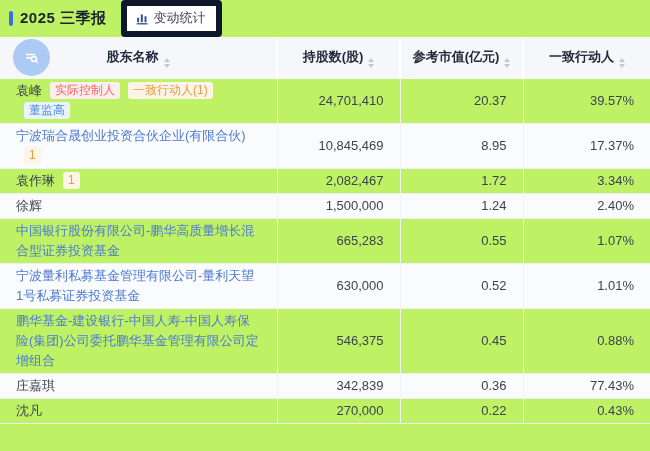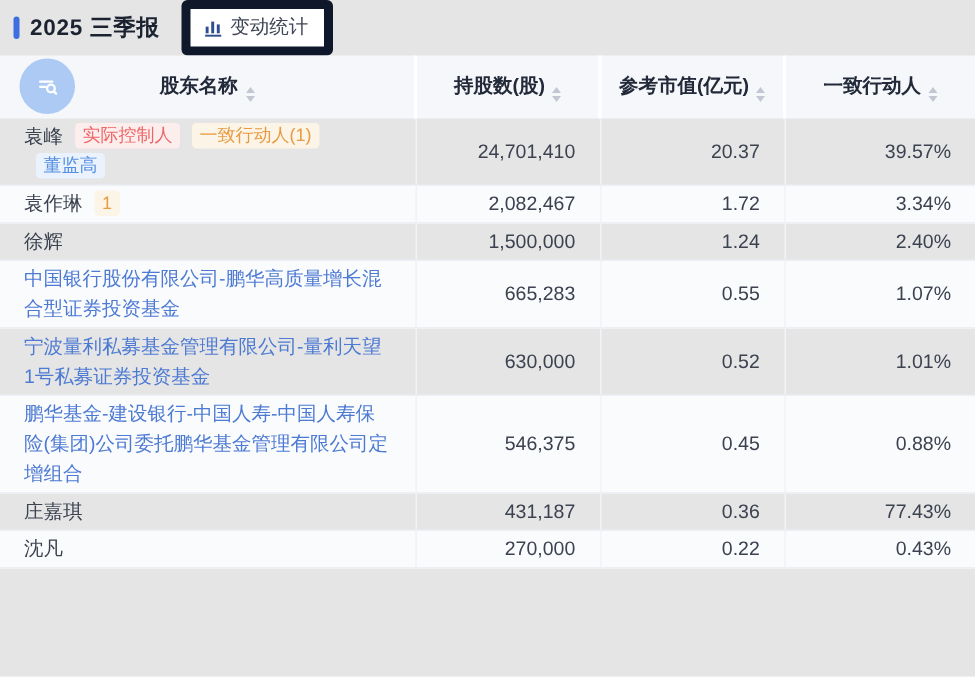--- a/index.html
+++ b/index.html
@@ -1,21 +1,21 @@
 <!DOCTYPE html>
 <html><head>
 <meta charset="utf-8">
 <style>
   html,body { margin:0; padding:0; background:#fff; }
   body {
     font-family:"Liberation Sans","DejaVu Sans",sans-serif;
     width:650px; height:451px; overflow:hidden;
     color:#333a47;
   }
-  .page { width:650px; height:451px; position:relative; background:#e5e5e5; }
+  .page { width:650px; height:451px; position:relative; background:#bef264; }
 
   
   .page-header { height:37px; display:flex; align-items:center; padding-left:9px; box-sizing:border-box; }
   .accent-bar { width:4px; height:15px; border-radius:2px; background:#3d6fe0; margin-right:7px; flex:0 0 auto; }
   .page-title { font-size:15px; font-weight:bold; color:#1c2330; letter-spacing:0.5px; }
   .stats-btn {
     margin-left:14px; display:inline-flex; align-items:center; gap:5px;
     border:6px solid #0f172a; border-radius:4px; background:#fff;
     padding:3px 10px 4px 9px; font-size:13px; color:#3f4554; cursor:pointer;
     font-family:inherit;
@@ -113,20 +113,26 @@
           </tr>
       </thead>
       <tbody id="body-rows">
           <tr>
             <td class="c-name"><span class="name-plain">袁峰</span><span class="tag tag-red">实际控制人</span><span class="tag tag-orange">一致行动人(1)</span><span class="tag tag-blue">董监高</span></td>
             <td class="c-num">24,701,410</td>
             <td class="c-num">20.37</td>
             <td class="c-num">39.57%</td>
           </tr>
           <tr>
+            <td class="c-name"><span class="name-link">宁波瑞合晟创业投资合伙企业(有限合伙)</span><span class="tag tag-orange">1</span></td>
+            <td class="c-num">10,845,469</td>
+            <td class="c-num">8.95</td>
+            <td class="c-num">17.37%</td>
+          </tr>
+          <tr>
             <td class="c-name"><span class="name-plain">袁作琳</span><span class="tag tag-orange">1</span></td>
             <td class="c-num">2,082,467</td>
             <td class="c-num">1.72</td>
             <td class="c-num">3.34%</td>
           </tr>
           <tr>
             <td class="c-name"><span class="name-plain">徐辉</span></td>
             <td class="c-num">1,500,000</td>
             <td class="c-num">1.24</td>
             <td class="c-num">2.40%</td>
@@ -144,21 +150,21 @@
             <td class="c-num">1.01%</td>
           </tr>
           <tr>
             <td class="c-name"><span class="name-link">鹏华基金-建设银行-中国人寿-中国人寿保险(集团)公司委托鹏华基金管理有限公司定增组合</span></td>
             <td class="c-num">546,375</td>
             <td class="c-num">0.45</td>
             <td class="c-num">0.88%</td>
           </tr>
           <tr>
             <td class="c-name"><span class="name-plain">庄嘉琪</span></td>
-            <td class="c-num">431,187</td>
+            <td class="c-num">342,839</td>
             <td class="c-num">0.36</td>
             <td class="c-num">77.43%</td>
           </tr>
           <tr>
             <td class="c-name"><span class="name-plain">沈凡</span></td>
             <td class="c-num">270,000</td>
             <td class="c-num">0.22</td>
             <td class="c-num">0.43%</td>
           </tr>
         </tbody>

